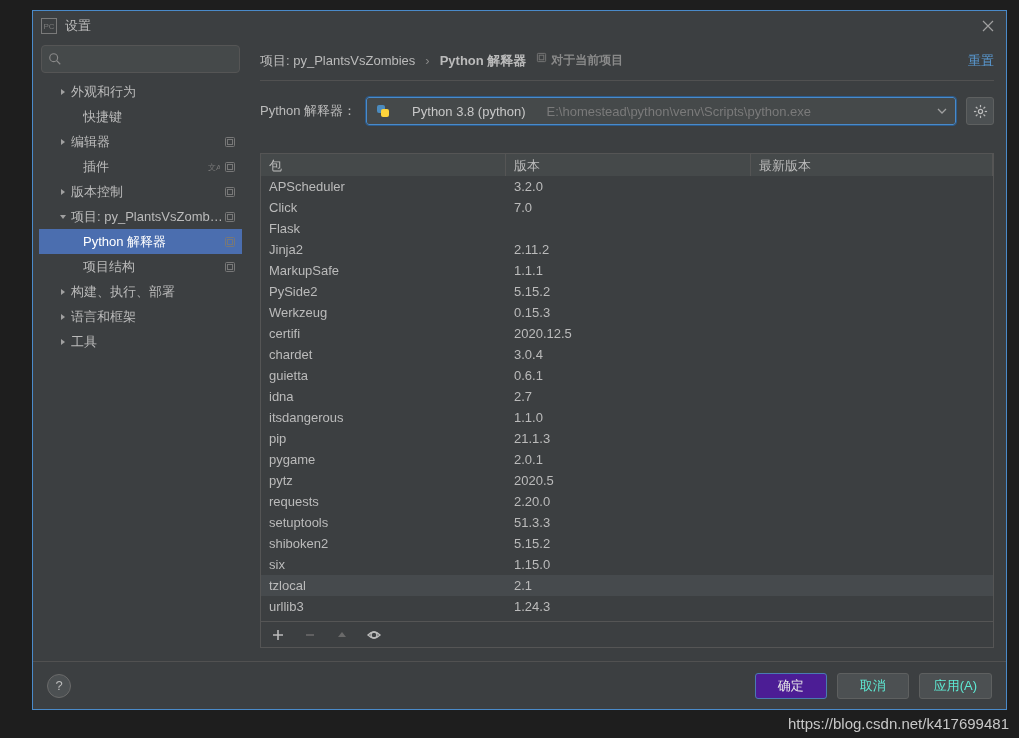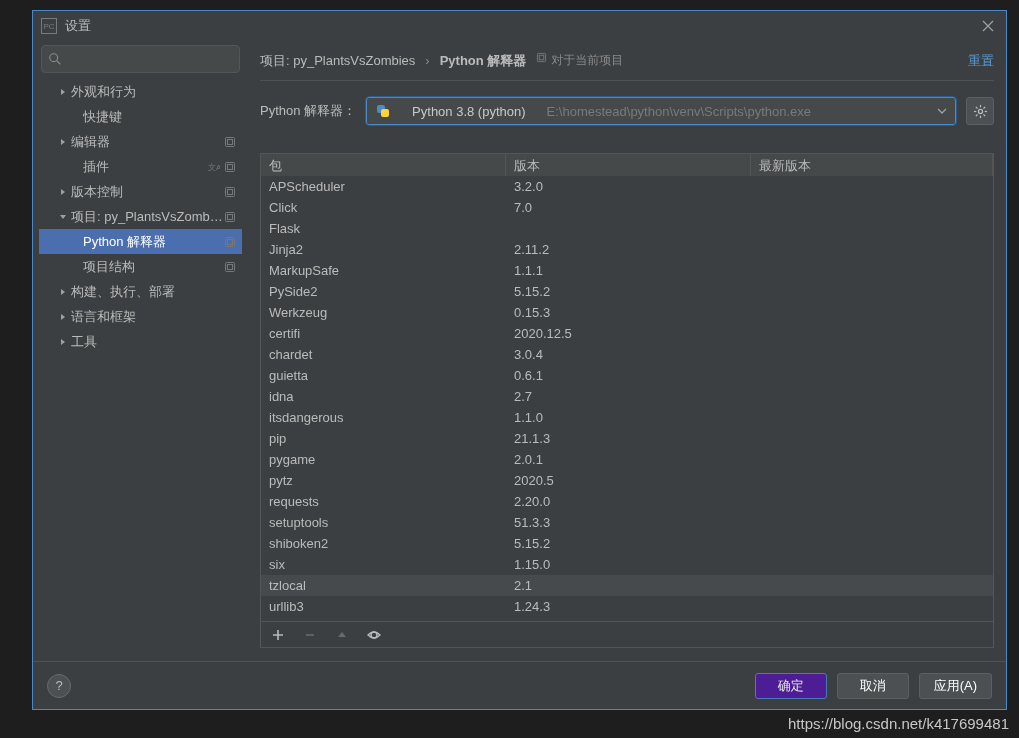--- a/index.html
+++ b/index.html
@@ -110,21 +110,21 @@
   height: 40px;
   display: flex;
   align-items: center;
   gap: 10px;
   border-bottom: 1px solid #515151;
   margin-bottom: 16px;
 }
 .breadcrumb .bc1 { color: #bbbbbb; }
 .breadcrumb .bc2 { color: #bbbbbb; font-weight: bold; }
 .breadcrumb .sep { color: #888; }
-.breadcrumb .hint { color: #8a8a8a; font-size: 12px; display: flex; gap: 4px; }
+.breadcrumb .hint { color: #8a8a8a; font-size: 12px; display: flex; gap: 4px; font-weight: bold; }
 .breadcrumb .hint svg { width: 11px; height: 11px; fill: #787878; }
 .breadcrumb .reset { margin-left: auto; color: #5a9bd5; cursor: pointer; }
 .interp-row {
   display: flex;
   align-items: center;
   gap: 10px;
   margin-bottom: 28px;
 }
 .interp-label { color: #bbbbbb; white-space: nowrap; }
 .interp-select {
@@ -218,21 +218,21 @@
   font-size: 13px;
   cursor: pointer;
 }
 .footer .spacer { flex: 1; }
 .btn {
   min-width: 72px;
   height: 26px;
   background: #4c5052;
   border: 1px solid #5e6060;
   border-radius: 3px;
-  color: #ffffff;
+  color: #5eead4;
   display: flex; align-items: center; justify-content: center;
   padding: 0 14px;
   cursor: pointer;
 }
 .btn.primary {
   background: #4c1d95;
   border-color: #4a7bb0;
   color: #e8e8e8;
 }
 .watermark {

